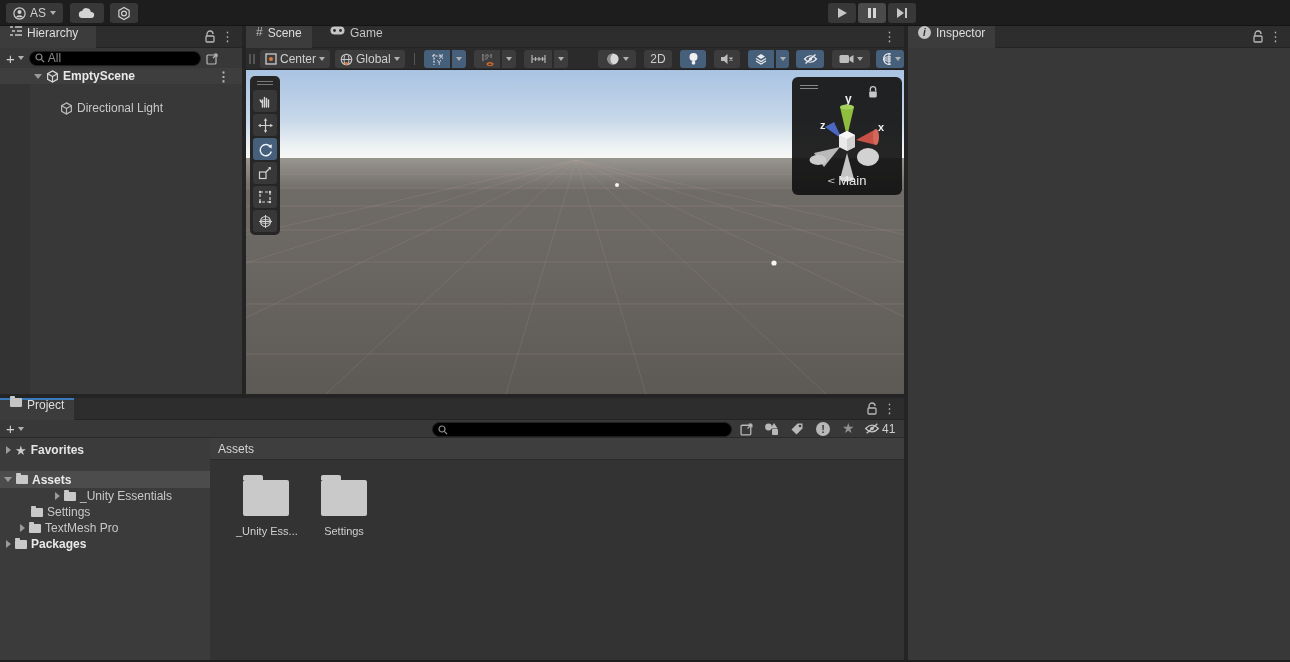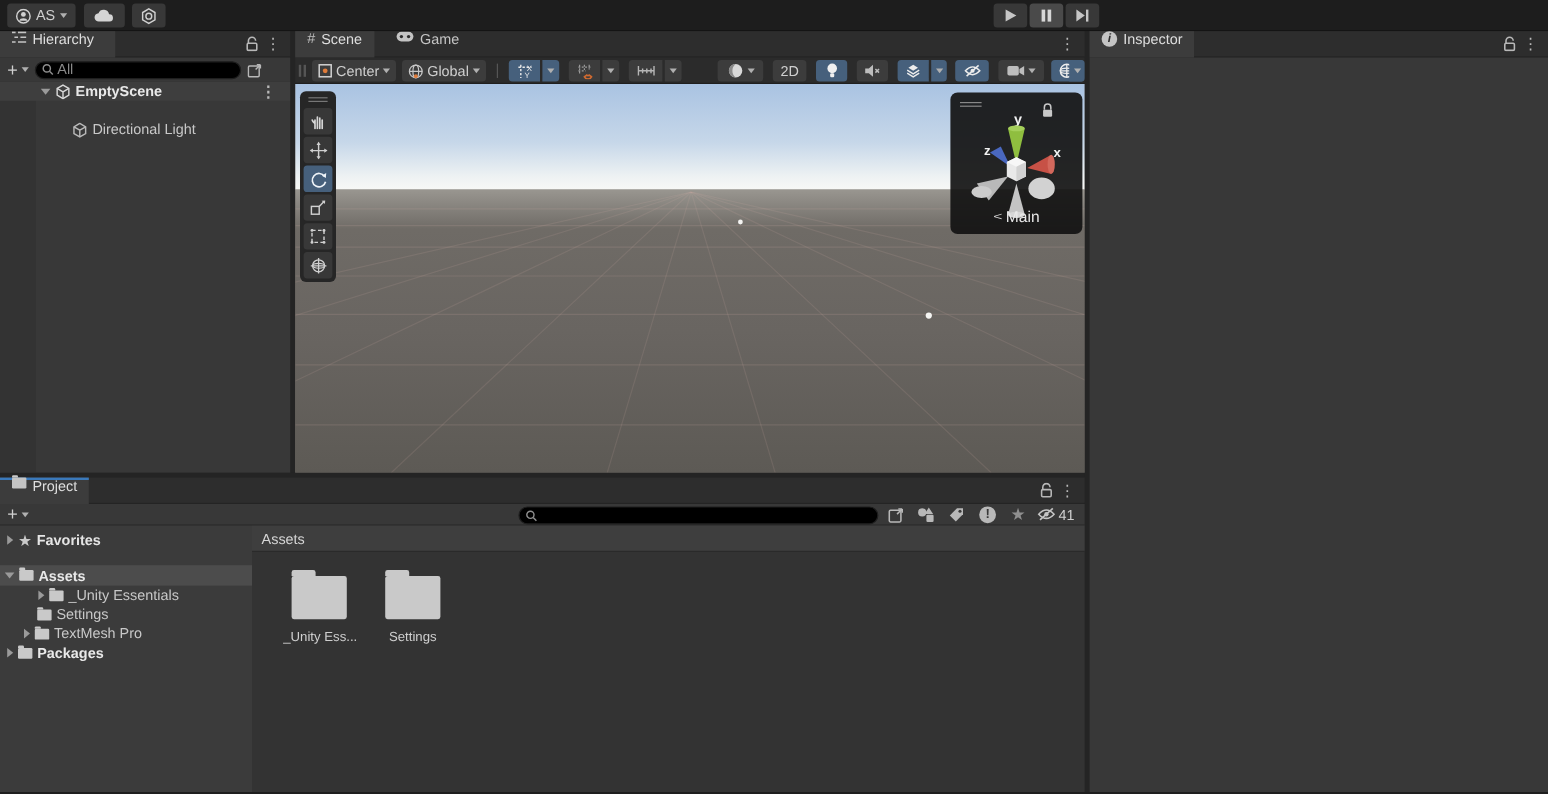--- a/index.html
+++ b/index.html
@@ -493,21 +493,21 @@
       <span class="tri-right" style="margin-left:6px;"></span>
       <span style="color:#c9c9c9; font-size:13px; line-height:1;">★</span>
       <span style="font-weight:bold; color:#e5e5e5;">Favorites</span>
     </div>
 
     <div class="row sel-row bold" style="left:0; top:33px; width:210px; height:17px;">
       <span class="tri-down" style="margin-left:4px;"></span>
       <span class="folder-sm"></span>
       <span>Assets</span>
     </div>
-    <div class="row" style="left:12px; top:50px; width:210px;">
+    <div class="row" style="left:0; top:50px; width:210px;padding-left:35px;">
       <span class="tri-right" style="margin-left:20px;"></span>
       <span class="folder-sm"></span>
       <span>_Unity Essentials</span>
     </div>
     <div class="row" style="left:0; top:66px; width:210px;">
       <span class="folder-sm" style="margin-left:31px;"></span>
       <span>Settings</span>
     </div>
     <div class="row" style="left:0; top:82px; width:210px;">
       <span class="tri-right" style="margin-left:20px;"></span>

